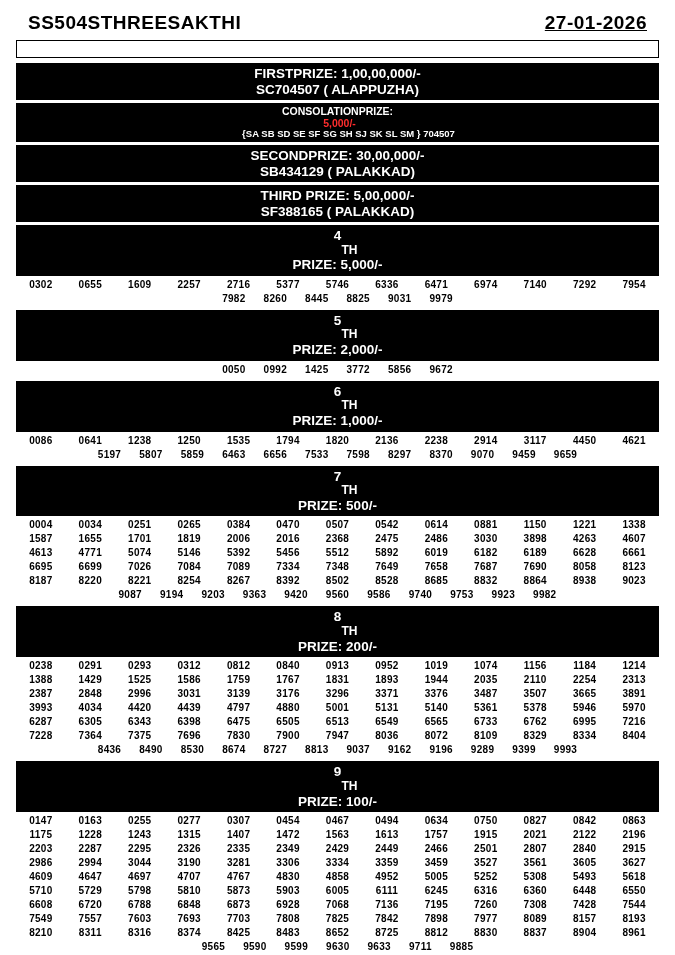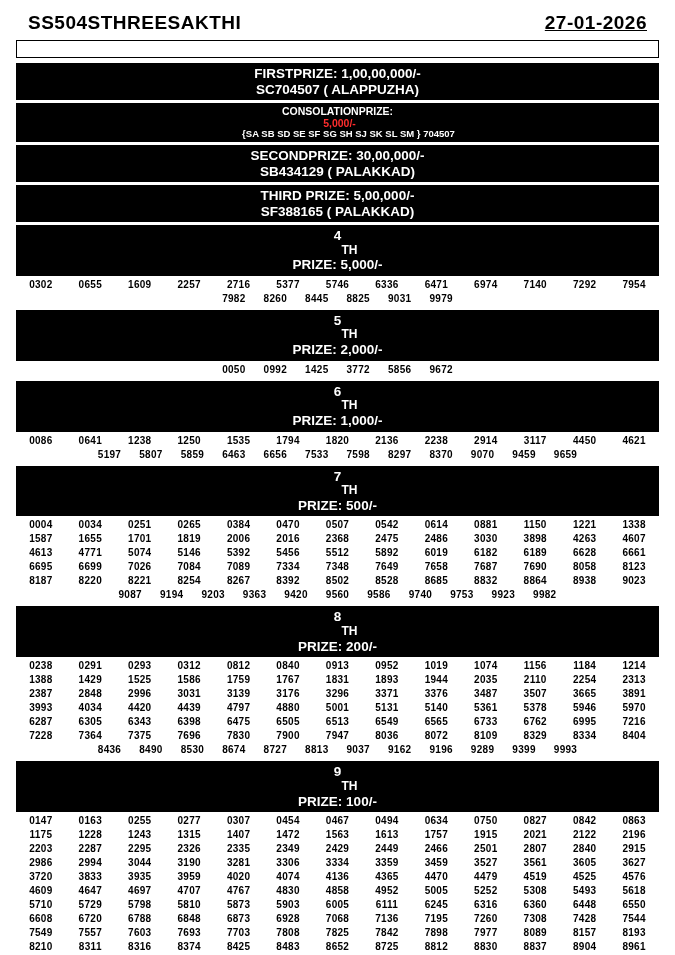--- a/index.html
+++ b/index.html
@@ -485,35 +485,20 @@
         <div class="cell">3306</div>
         <div class="cell">3334</div>
         <div class="cell">3359</div>
         <div class="cell">3459</div>
         <div class="cell">3527</div>
         <div class="cell">3561</div>
         <div class="cell">3605</div>
         <div class="cell">3627</div>
       </div>
       <div class="row w13">
-        <div class="cell">3720</div>
-        <div class="cell">3833</div>
-        <div class="cell">3935</div>
-        <div class="cell">3959</div>
-        <div class="cell">4020</div>
-        <div class="cell">4074</div>
-        <div class="cell">4136</div>
-        <div class="cell">4365</div>
-        <div class="cell">4470</div>
-        <div class="cell">4479</div>
-        <div class="cell">4519</div>
-        <div class="cell">4525</div>
-        <div class="cell">4576</div>
-      </div>
-      <div class="row w13">
         <div class="cell">4609</div>
         <div class="cell">4647</div>
         <div class="cell">4697</div>
         <div class="cell">4707</div>
         <div class="cell">4767</div>
         <div class="cell">4830</div>
         <div class="cell">4858</div>
         <div class="cell">4952</div>
         <div class="cell">5005</div>
         <div class="cell">5252</div>

